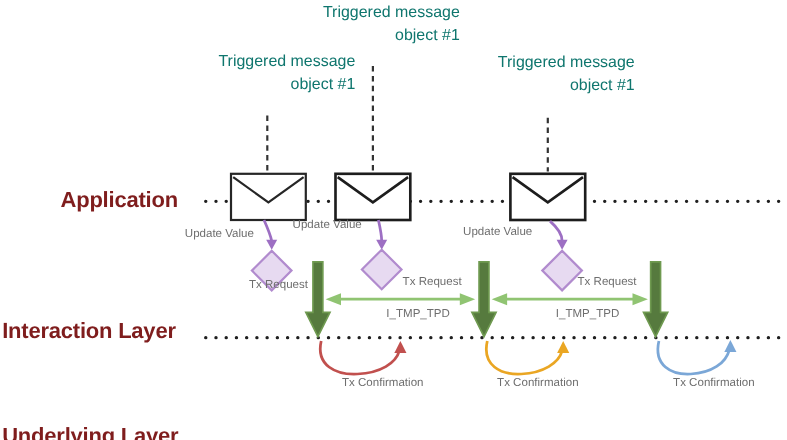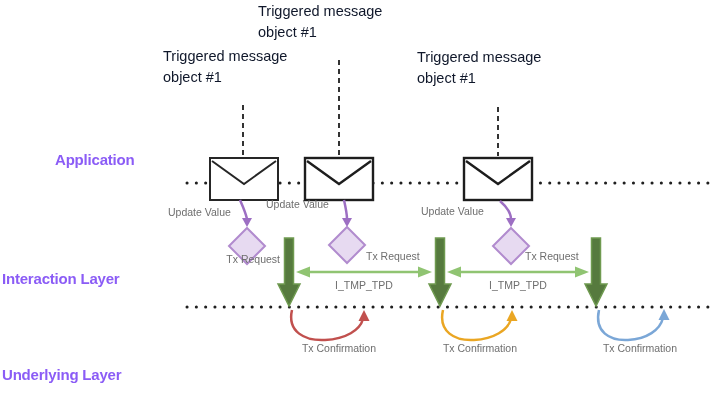--- a/index.html
+++ b/index.html
@@ -2,24 +2,24 @@
 <html><head>
 <meta charset="utf-8">
 <style>
   html,body{margin:0;padding:0;background:#ffffff;}
   .stage{
     position:relative;width:715px;height:400px;background:#ffffff;
     font-family:"Liberation Sans",sans-serif;overflow:hidden;
   }
   .stage svg{position:absolute;left:0;top:0;}
   .lbl{position:absolute;white-space:nowrap;}
-  .layer-lbl{font-weight:bold;font-size:15px;color:#8b5cf6;letter-spacing:-0.2px;}
-  .trig-lbl{font-size:14.5px;color:#0f172a;text-align:left;line-height:1.45;white-space:normal;}
+  .layer-lbl{font-weight:bold;font-size:20px;color:#7f1d1d;letter-spacing:-0.2px;margin-top:20px;}
+  .trig-lbl{font-size:14.5px;color:#0f766e;text-align:right;line-height:1.45;white-space:normal;}
   .sm{font-size:10.5px;color:#6e6e6e;}
-  .ctr{text-align:center;}
+  .ctr{text-align:right;}
   .rgt{text-align:right;}
 </style>
 </head>
 <body>
 
 <div class="stage">
 
   <svg width="715" height="400" viewBox="0 0 715 400">
 
     <line x1="187" y1="183" x2="710" y2="183" stroke="#1f1f1f" stroke-width="3" stroke-linecap="round" stroke-dasharray="0.1 9.2"></line>

